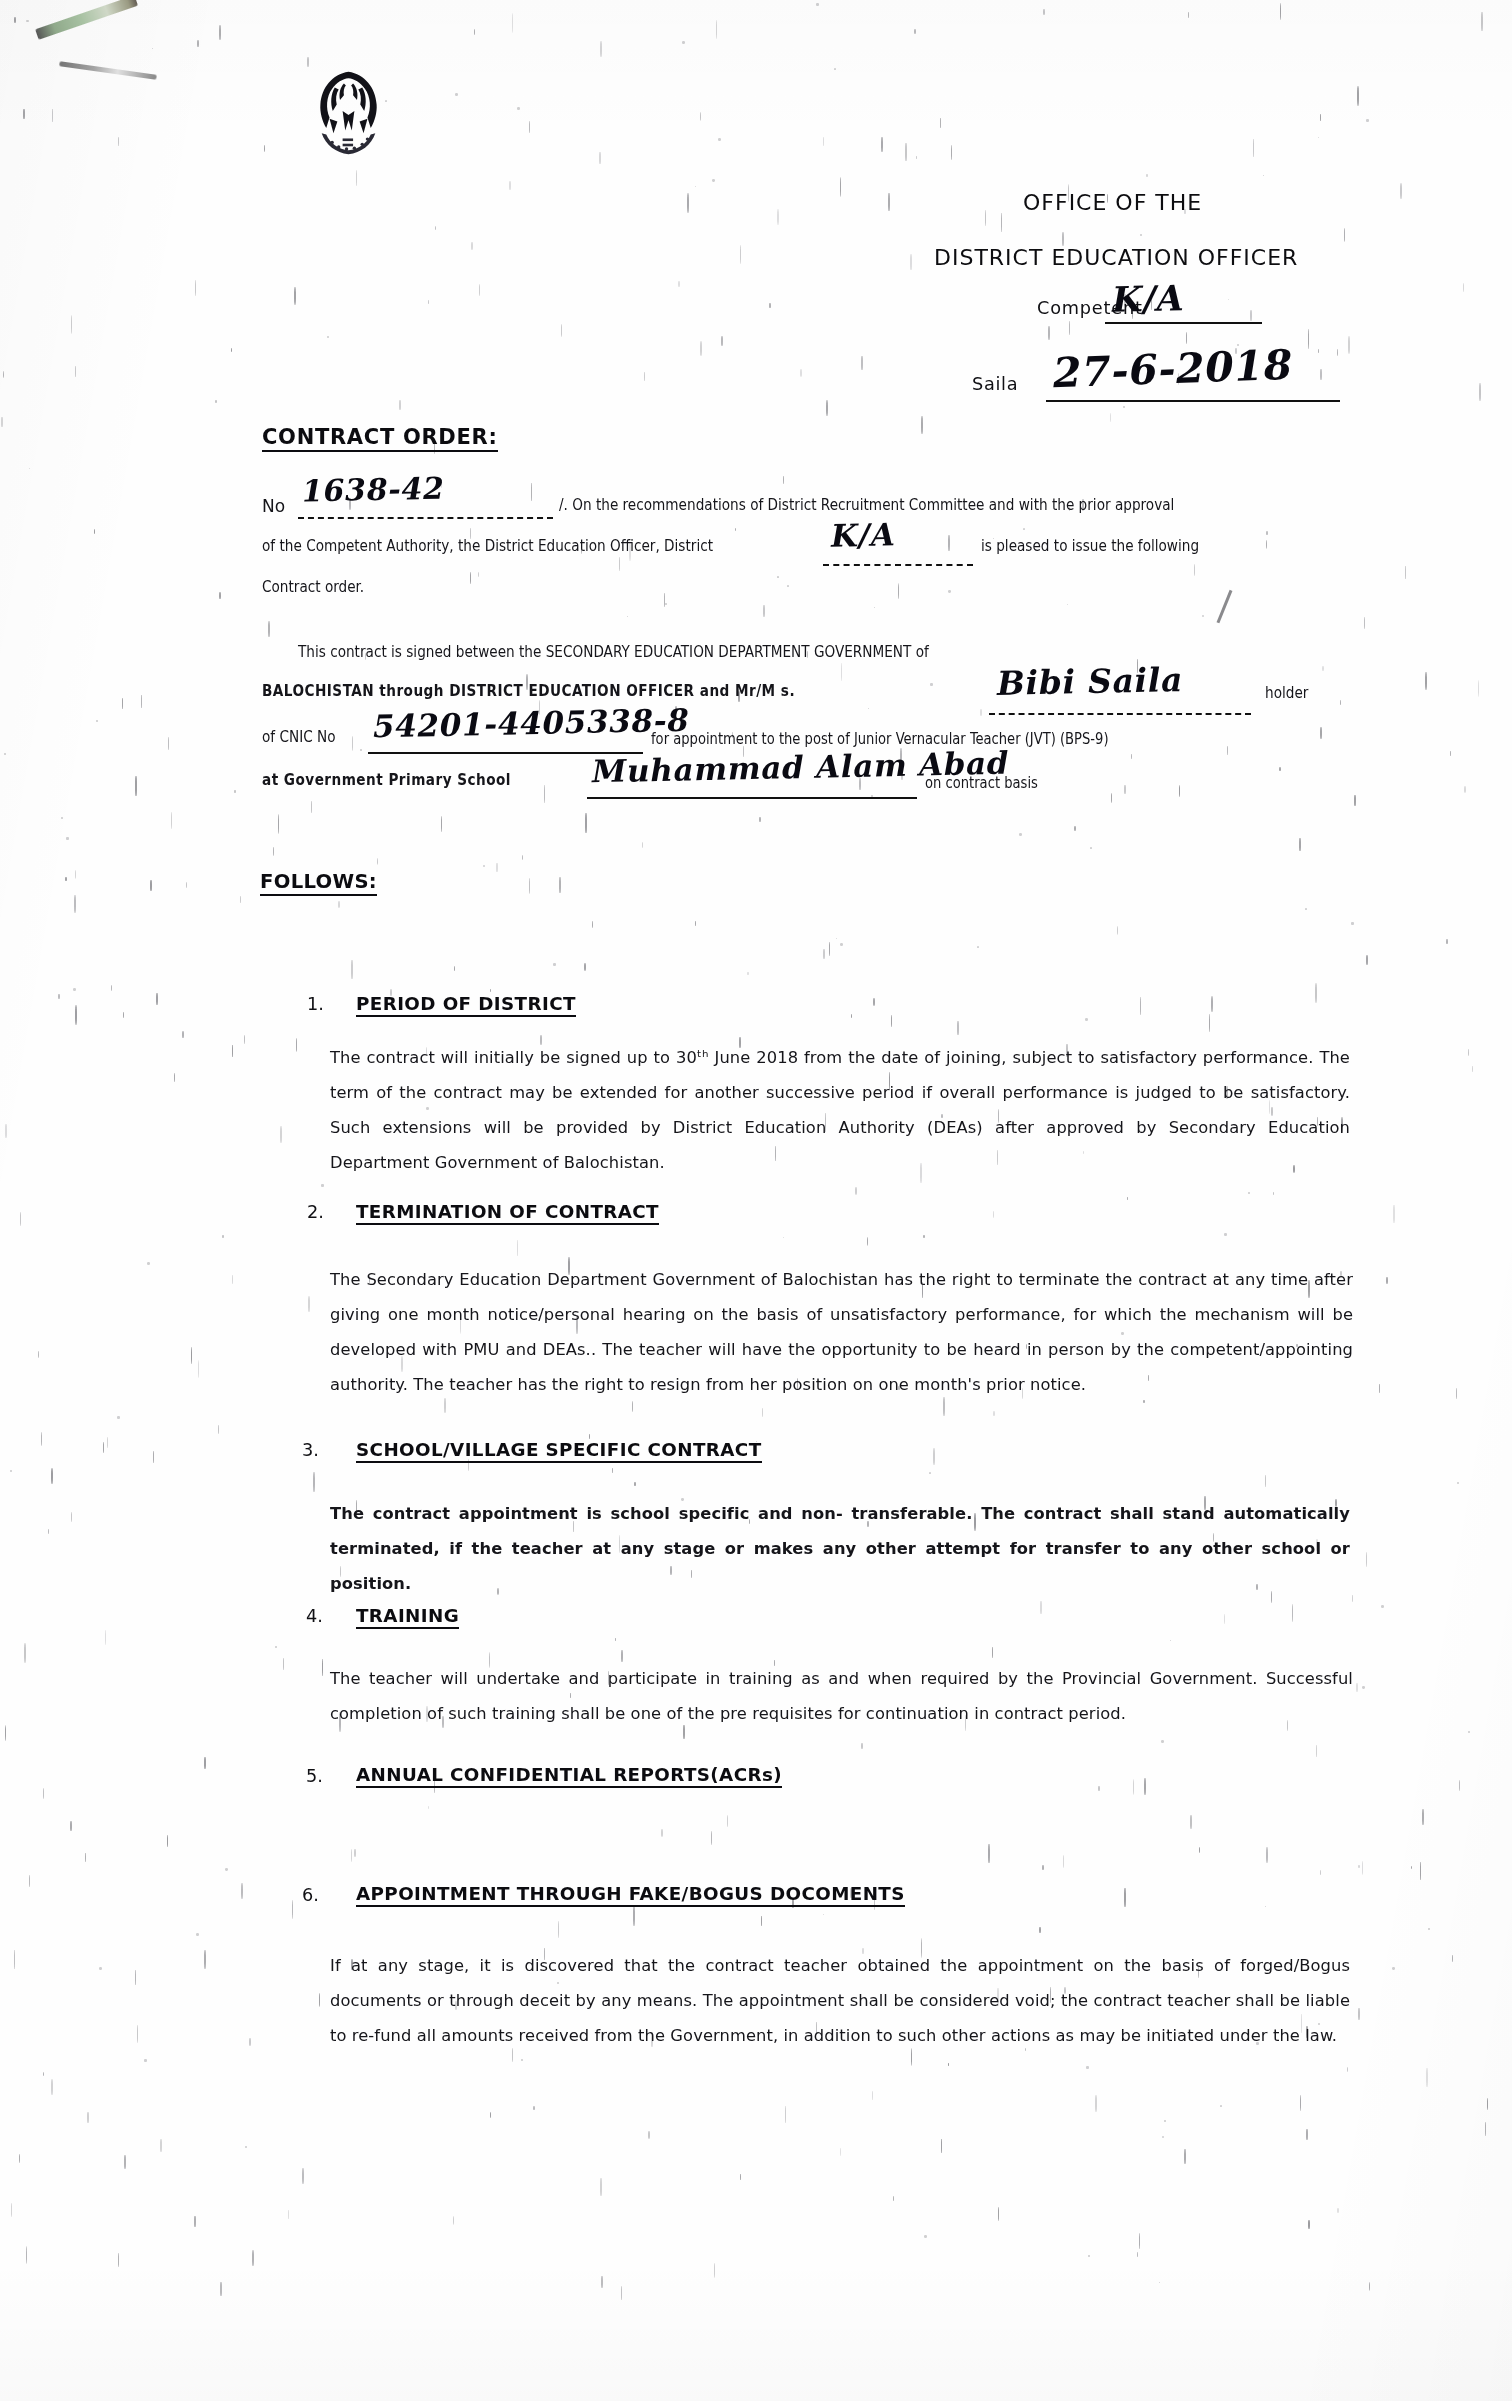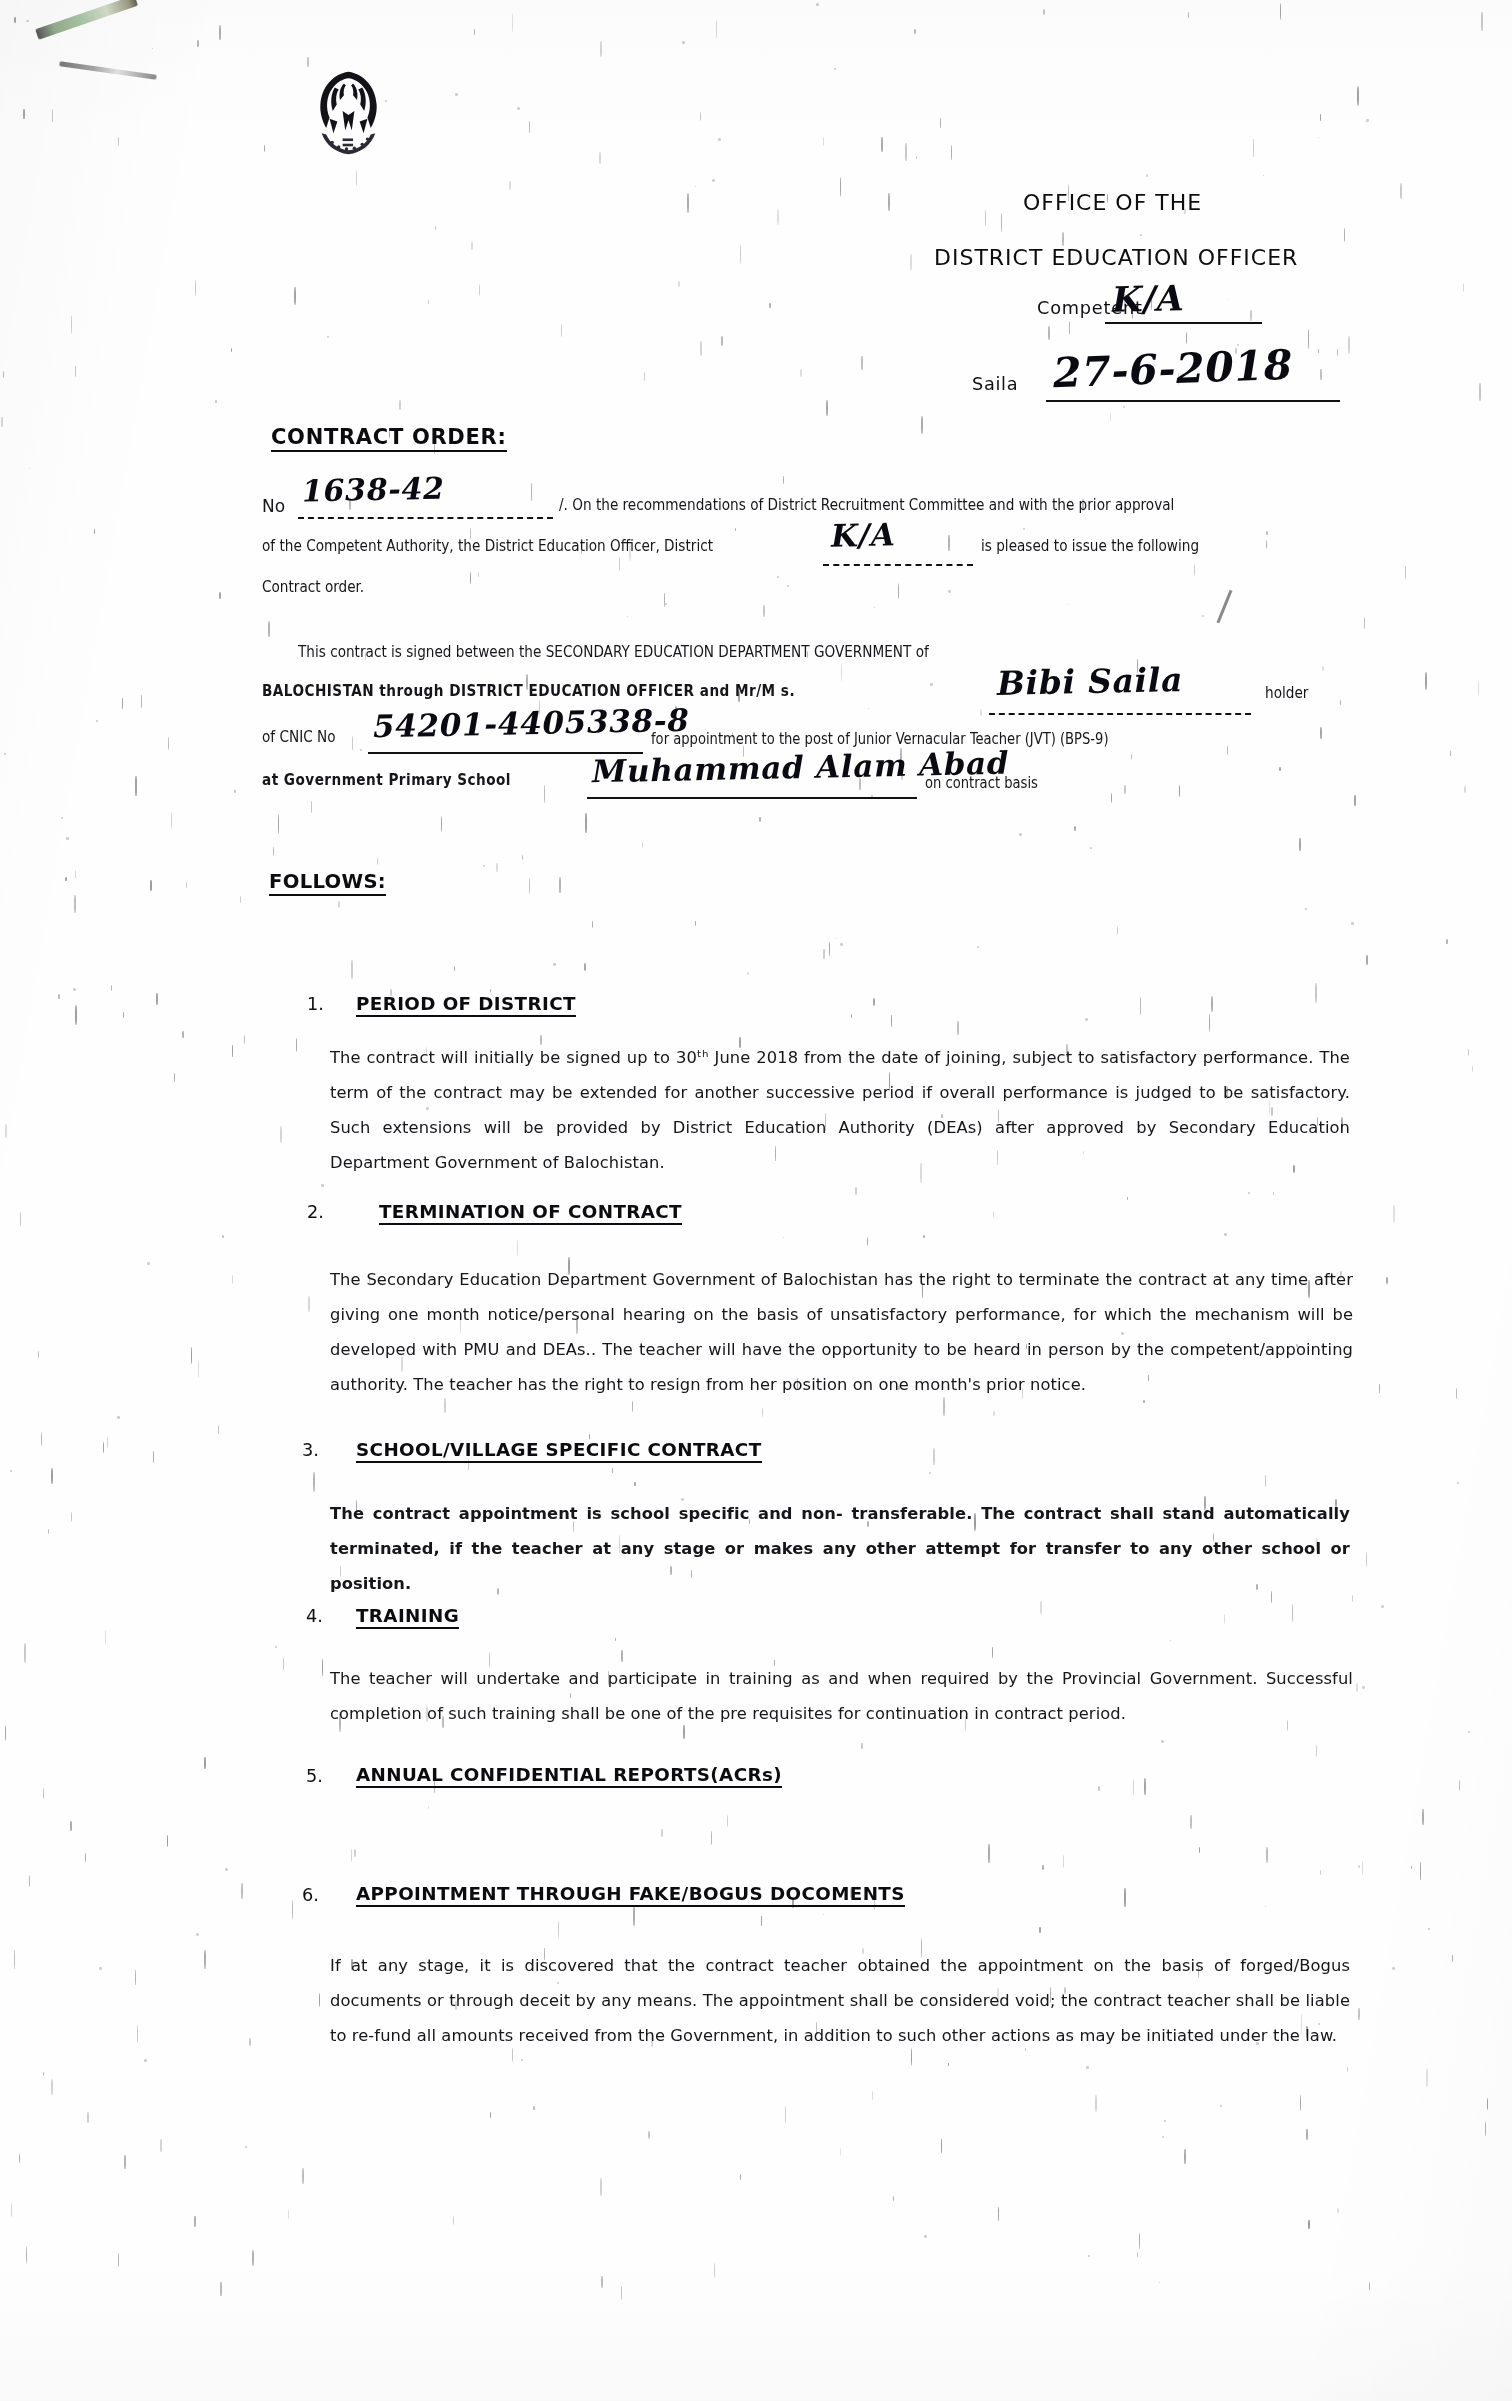--- a/index.html
+++ b/index.html
@@ -142,21 +142,20 @@
   .bigtitle {
     position: absolute;
     font-family: "DejaVu Sans", sans-serif;
     font-size: 19.6px;
     font-weight: 700;
     letter-spacing: 0.3px;
     color: #0c0c10;
     white-space: nowrap;
     border-bottom: 2.6px solid #0c0c10;
     padding-bottom: 1.3px;
-    margin-left: 9px;
   }
 
   .inline-label {
     position: absolute;
     font-family: "DejaVu Sans", sans-serif;
     font-size: 16.3px;
     color: #15151a;
     white-space: nowrap;
   }
   .inline-label.b { font-weight: 700; letter-spacing: 0.5px; }
@@ -770,21 +769,21 @@
   <div class="rule" style="left:587px; top:797px; width:330px;"></div>
   <div class="inline-label cond" style="left:925px; top:773px; font-size:15.7px;">on contract basis</div>
 
   <div class="bigtitle" style="left:260px; top:870px;">FOLLOWS:</div>
 
   <div class="sec-num" style="left:307px; top:994px;">1.</div>
   <div class="sec-title" style="left:356px; top:993px;">PERIOD OF DISTRICT</div>
   <div class="body-para" style="left:330px; top:1040px; width:1020px;">The contract will initially be signed up to 30ᵗʰ June 2018 from the date of joining, subject to satisfactory performance. The term of the contract may be extended for another successive period if overall performance is judged to be satisfactory. Such extensions will be provided by District Education Authority (DEAs) after approved by Secondary Education Department Government of Balochistan.</div>
 
   <div class="sec-num" style="left:307px; top:1202px;">2.</div>
-  <div class="sec-title" style="left:356px; top:1201px;margin-left:23px;">TERMINATION OF CONTRACT</div>
+  <div class="sec-title" style="left:356px; top:1201px;">TERMINATION OF CONTRACT</div>
   <div class="body-para" style="left:330px; top:1262px; width:1023px;">The Secondary Education Department Government of Balochistan has the right to terminate the contract at any time after giving one month notice/personal hearing on the basis of unsatisfactory performance, for which the mechanism will be developed with PMU and DEAs.. The teacher will have the opportunity to be heard in person by the competent/appointing authority. The teacher has the right to resign from her position on one month's prior notice.</div>
 
   <div class="sec-num" style="left:302px; top:1440px;">3.</div>
   <div class="sec-title" style="left:356px; top:1439px;">SCHOOL/VILLAGE SPECIFIC CONTRACT</div>
   <div class="body-para" style="left:330px; top:1496px; width:1020px;font-weight:bold;">The contract appointment is school specific and non- transferable. The contract shall stand automatically terminated, if the teacher at any stage or makes any other attempt for transfer to any other school or position.</div>
 
   <div class="sec-num" style="left:306px; top:1606px;">4.</div>
   <div class="sec-title" style="left:356px; top:1605px;">TRAINING</div>
   <div class="body-para" style="left:330px; top:1661px; width:1023px;">The teacher will undertake and participate in training as and when required by the Provincial Government. Successful completion of such training shall be one of the pre requisites for continuation in contract period.</div>
 

